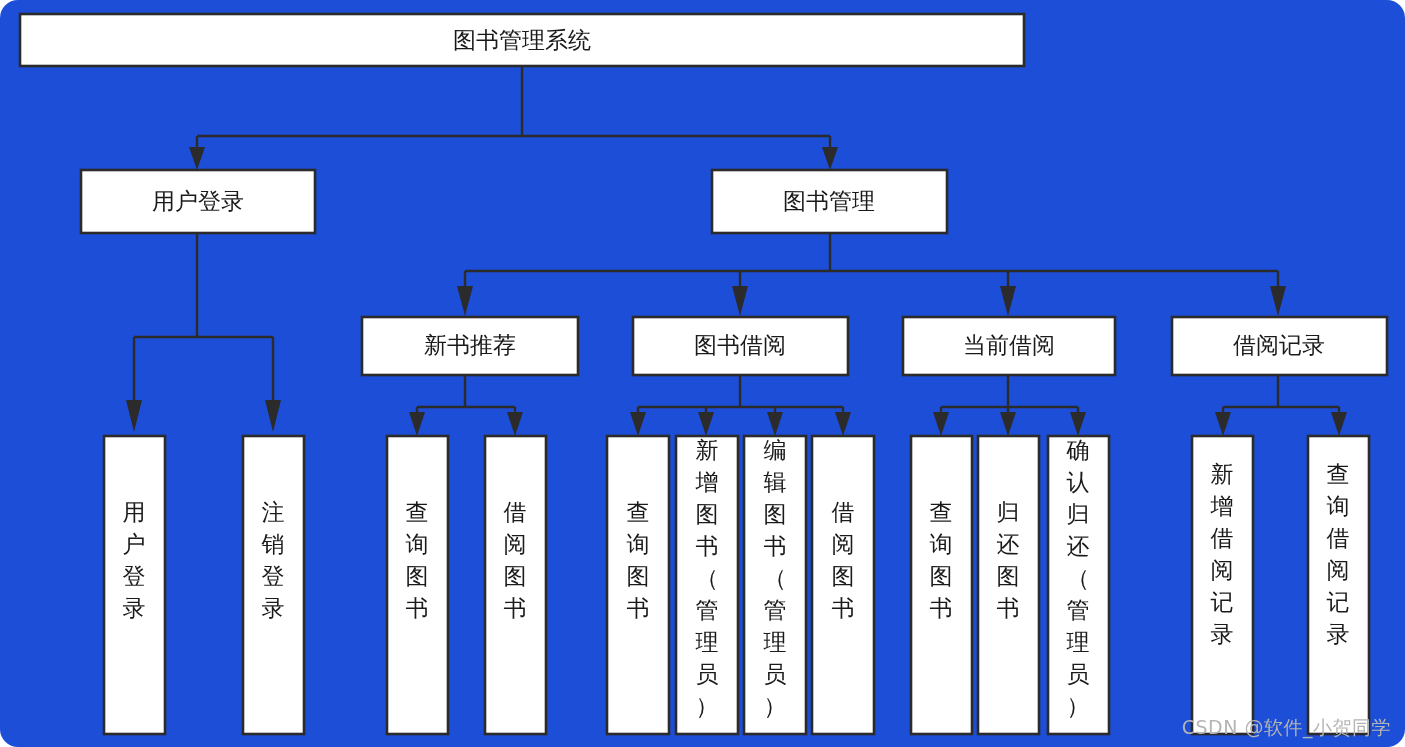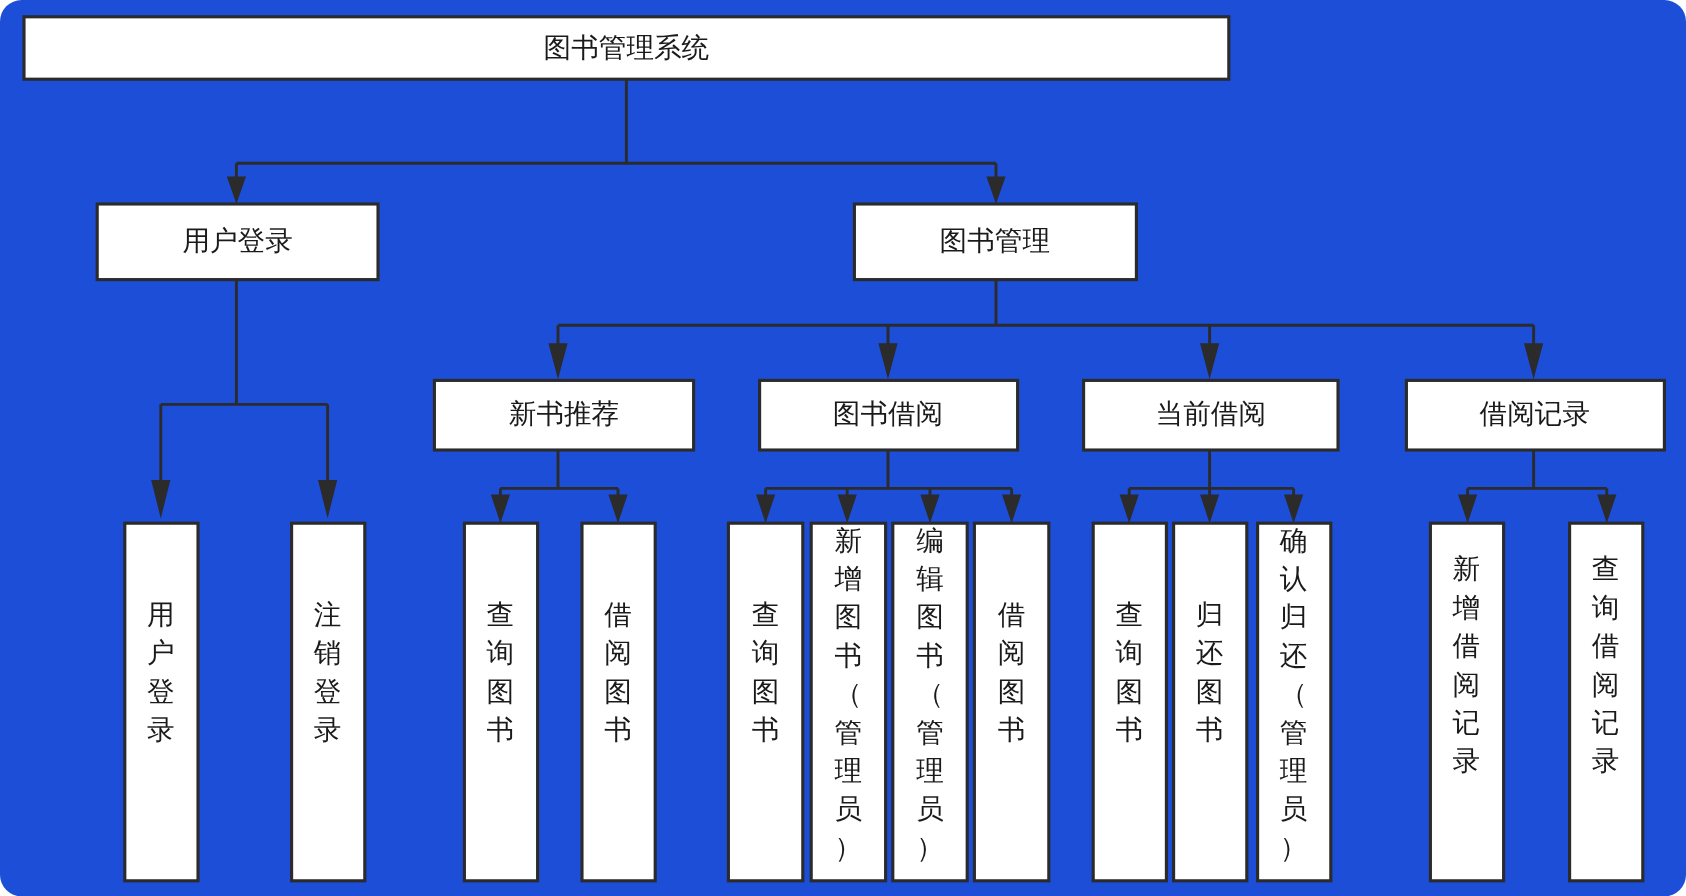--- a/index.html
+++ b/index.html
@@ -229,13 +229,14 @@
       <rect class="node-box" x="1192" y="436" width="61" height="298"></rect>
       <text class="node-label-v" x="1222" y="482"><tspan x="1222" y="482">新</tspan><tspan x="1222" y="514">增</tspan><tspan x="1222" y="546">借</tspan><tspan x="1222" y="578">阅</tspan><tspan x="1222" y="610">记</tspan><tspan x="1222" y="642">录</tspan></text>
     </g>
     <g>
       <rect class="node-box" x="1308" y="436" width="61" height="298"></rect>
       <text class="node-label-v" x="1338" y="482"><tspan x="1338" y="482">查</tspan><tspan x="1338" y="514">询</tspan><tspan x="1338" y="546">借</tspan><tspan x="1338" y="578">阅</tspan><tspan x="1338" y="610">记</tspan><tspan x="1338" y="642">录</tspan></text>
     </g>
 
   </svg>
 
+  <div class="watermark">CSDN @软件_小贺同学</div>
 </div>
 
 </body></html>

